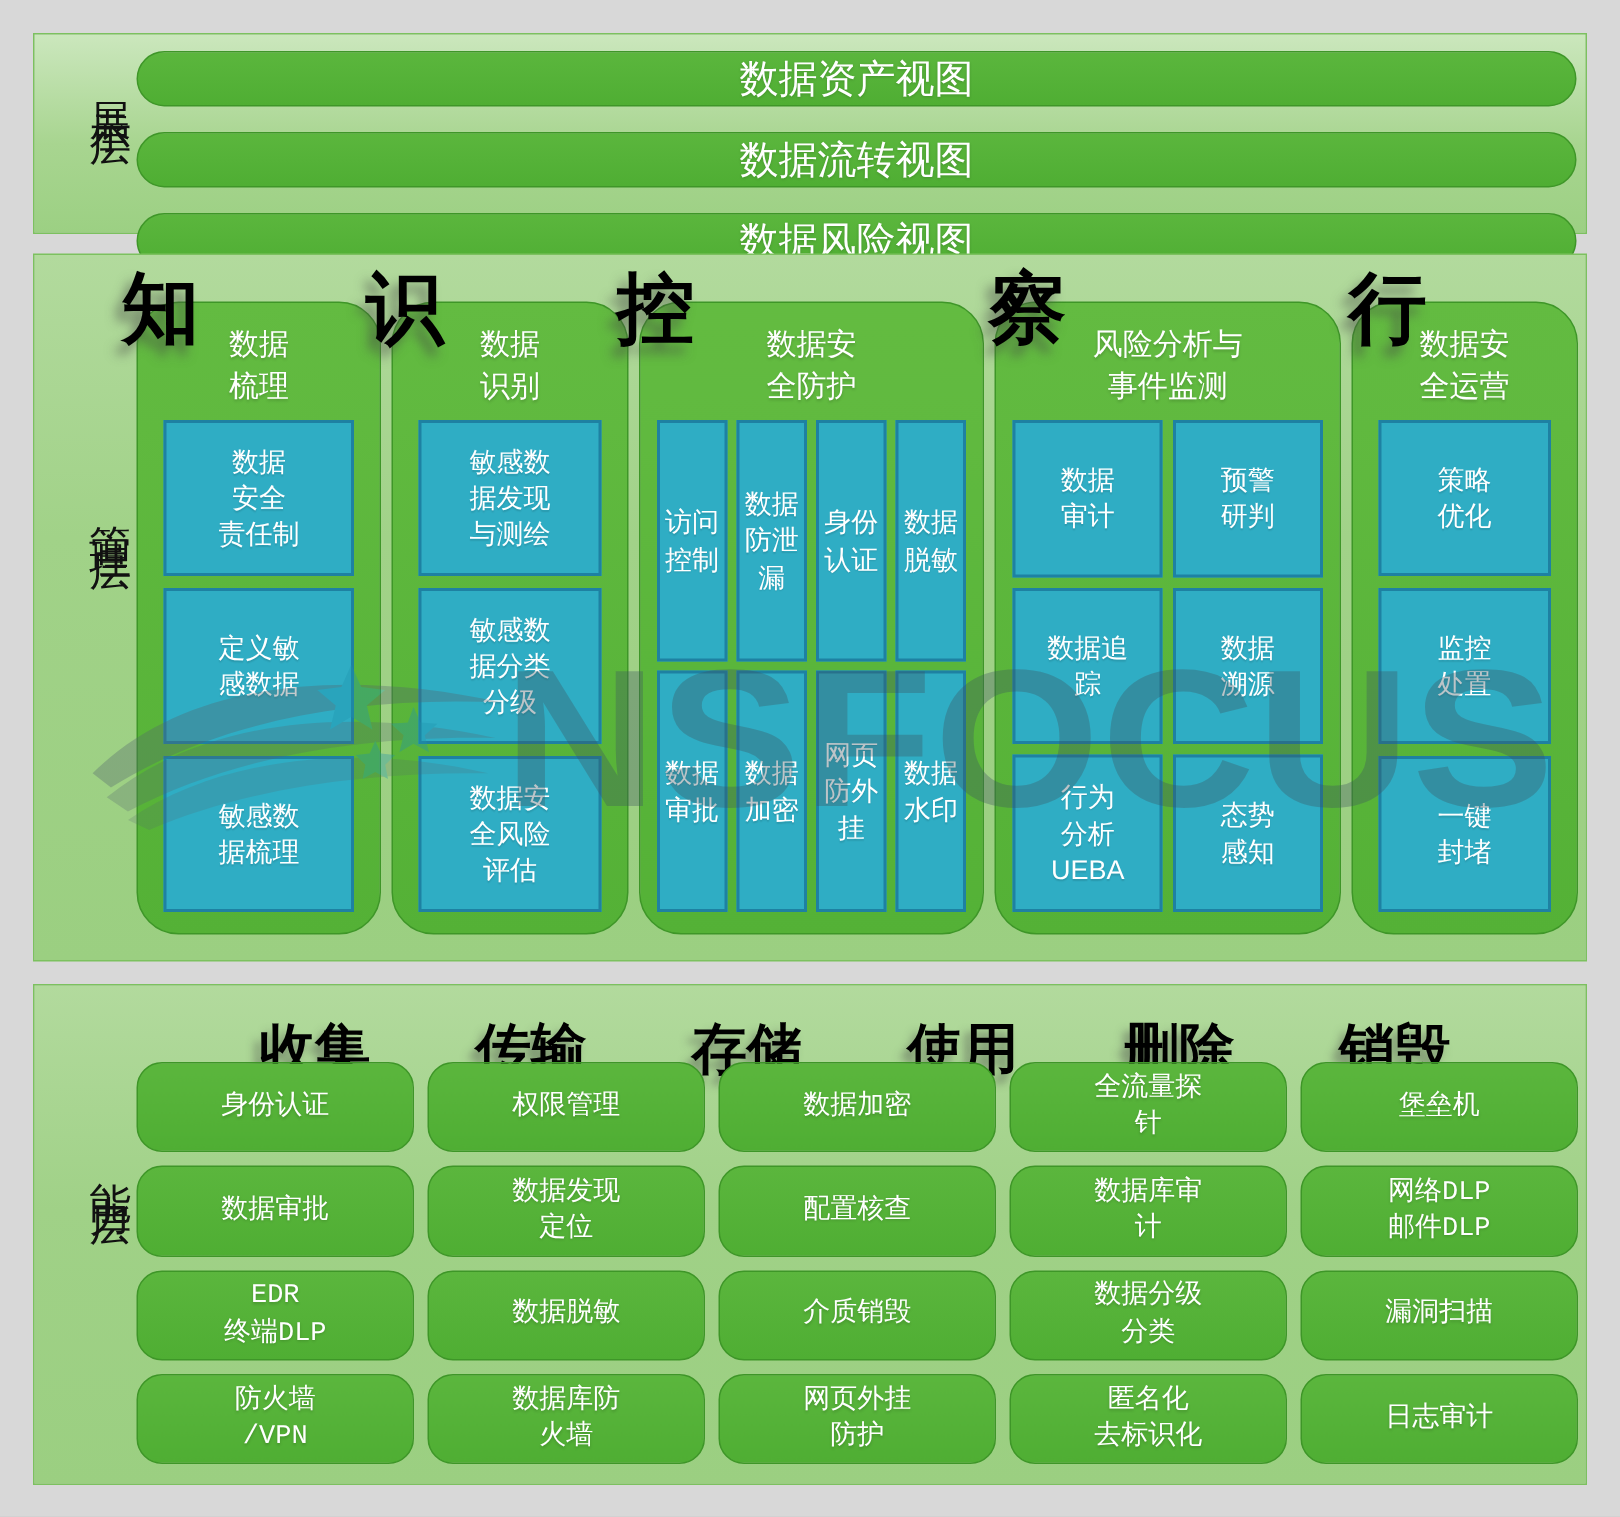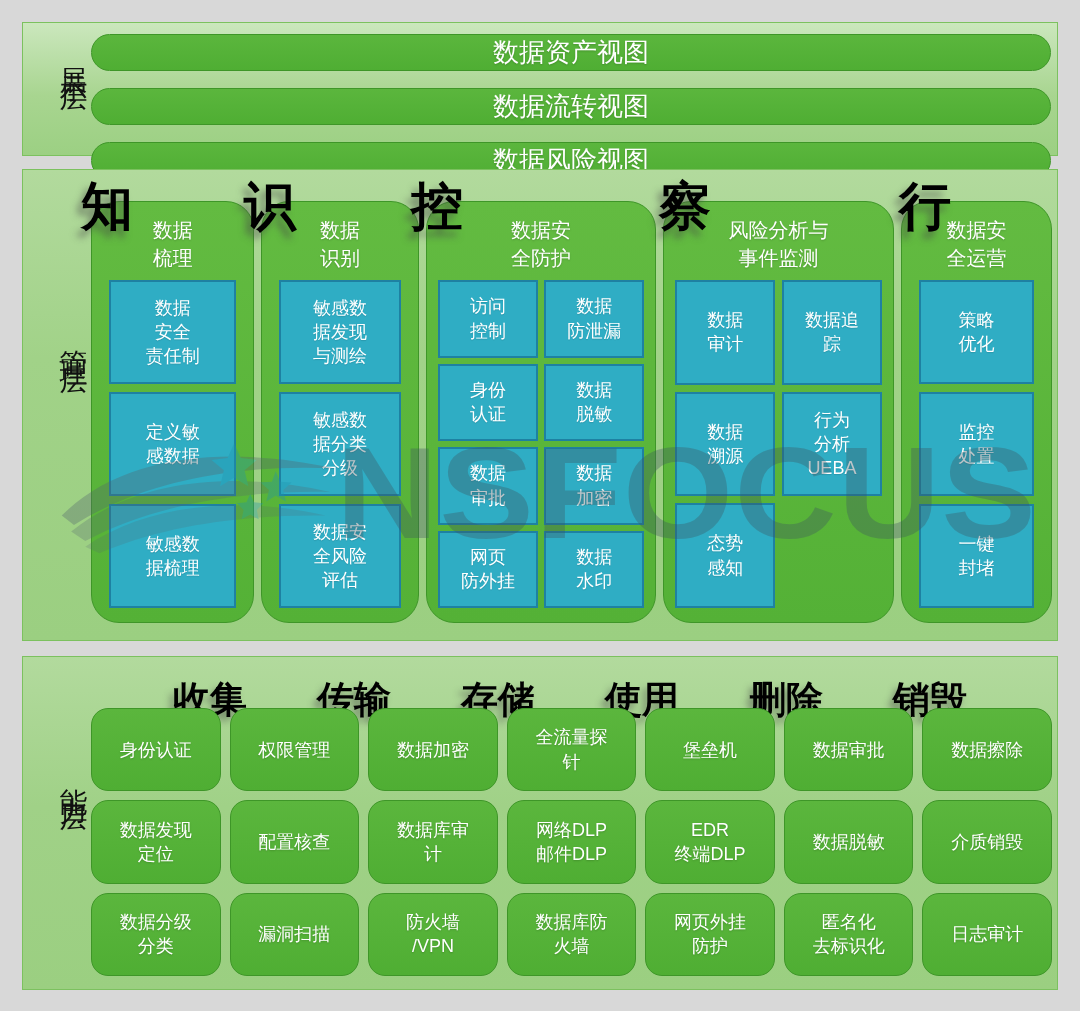--- a/index.html
+++ b/index.html
@@ -65,21 +65,21 @@
   .mcol.c2{flex:237 1 0;}
   .mcol.c3{flex:237 1 0;}
   .mcol.c4{flex:146 1 0;}
   .mcol-title{
     min-height:64px;display:flex;align-items:center;justify-content:center;
     color:#fff;font-size:20px;line-height:1.4;text-align:center;
     white-space:pre-line;text-shadow:0 1px 2px rgba(0,0,0,0.18);
   }
   .mcol-body{flex:1;margin-top:4px;}
   .body-stack{display:flex;flex-direction:column;gap:8px;padding:0 6px;}
-  .body-grid2x4{display:grid;grid-template-columns:1fr 1fr;grid-auto-rows:1fr;gap:6px;}
+  .body-grid2x4{display:grid;grid-template-columns:1fr 1fr 1fr 1fr;grid-auto-rows:1fr;gap:6px;}
   .body-grid2x3{display:grid;grid-template-columns:1fr 1fr;grid-auto-rows:1fr;gap:7px;}
   .body-stack .titem{flex:1;}
   .titem{
     background:#2fadc4;border:2px solid #1e81a2;
     display:flex;align-items:center;justify-content:center;
     color:#fff;font-size:18px;line-height:1.35;text-align:center;
     white-space:pre-line;box-sizing:border-box;
     text-shadow:0 1px 1px rgba(0,0,0,0.12);
   }
   .keyword{
@@ -106,22 +106,23 @@
   }
   
   .lifecycle{
     position:absolute;left:150px;right:90px;top:18px;height:50px;
     display:flex;justify-content:space-between;align-items:center;
     font-size:37px;font-weight:700;color:#000;
     text-shadow:-4px 6px 6px rgba(70,70,70,0.5);
   }
   .cap-grid{
     position:absolute;left:68px;right:5px;top:51px;bottom:13px;
-    display:grid;grid-template-columns:repeat(7,1fr);grid-auto-rows:1fr;
+    display:grid;grid-template-columns:repeat(5,1fr);grid-auto-rows:1fr;
     gap:9px;
+    font-family:Liberation Mono, monospace;
   }
   .cap-btn{
     background:linear-gradient(180deg,#5bb63d,#4fae33);
     border:1px solid #3e9628;border-radius:17px;
     display:flex;align-items:center;justify-content:center;
     color:#fff;font-size:18px;line-height:1.35;text-align:center;
     white-space:pre-line;padding:2px;box-sizing:border-box;
     text-shadow:0 1px 2px rgba(0,0,0,0.18);
   }
 </style>
@@ -202,20 +203,22 @@
 水印</div>
         </div>
       </div>
 
       <div class="mcol c3">
         <div class="mcol-title">风险分析与
 事件监测</div>
         <div class="mcol-body body-grid2x3">
           <div class="titem">数据
 审计</div>
+          <div class="titem">预警
+研判</div>
           <div class="titem">数据追
 踪</div>
           <div class="titem">数据
 溯源</div>
           <div class="titem">行为
 分析
 UEBA</div>
           <div class="titem">态势
 感知</div>
         </div>
@@ -262,21 +265,20 @@
     </div>
 
     <div class="cap-grid">
       <div class="cap-btn">身份认证</div>
       <div class="cap-btn">权限管理</div>
       <div class="cap-btn">数据加密</div>
       <div class="cap-btn">全流量探
 针</div>
       <div class="cap-btn">堡垒机</div>
       <div class="cap-btn">数据审批</div>
-      <div class="cap-btn">数据擦除</div>
 
       <div class="cap-btn">数据发现
 定位</div>
       <div class="cap-btn">配置核查</div>
       <div class="cap-btn">数据库审
 计</div>
       <div class="cap-btn">网络DLP
 邮件DLP</div>
       <div class="cap-btn">EDR
 终端DLP</div>

